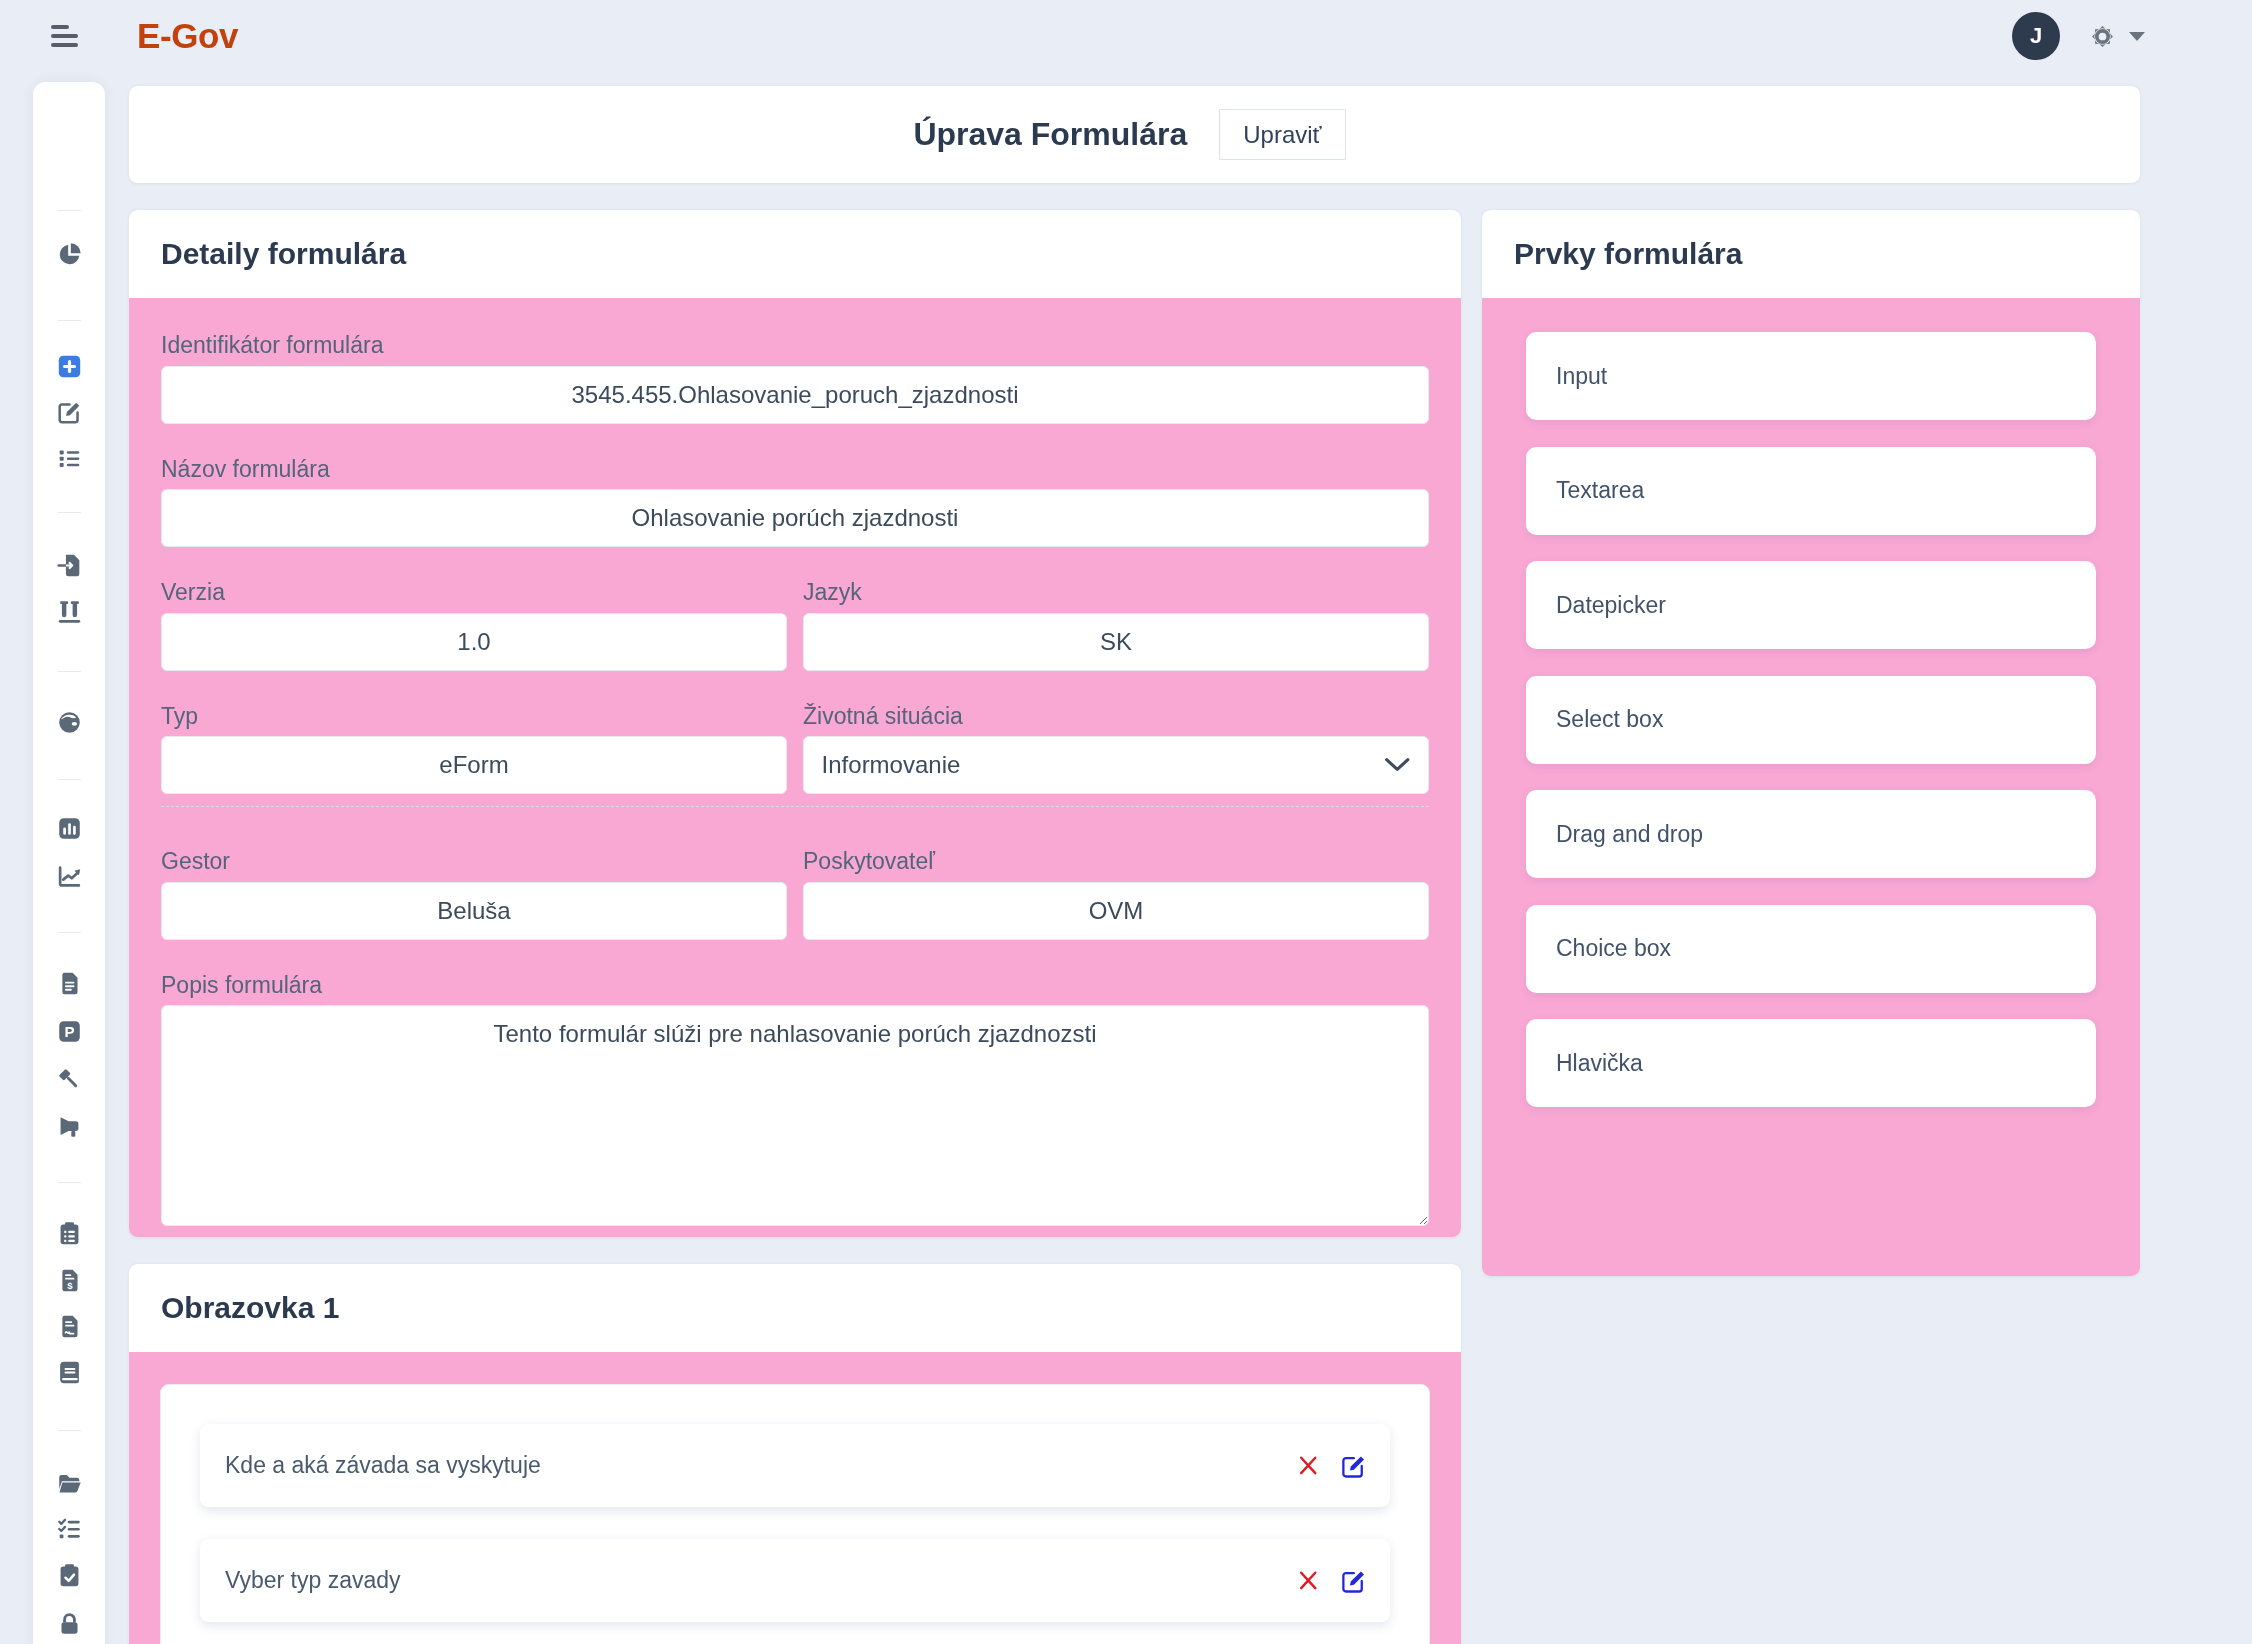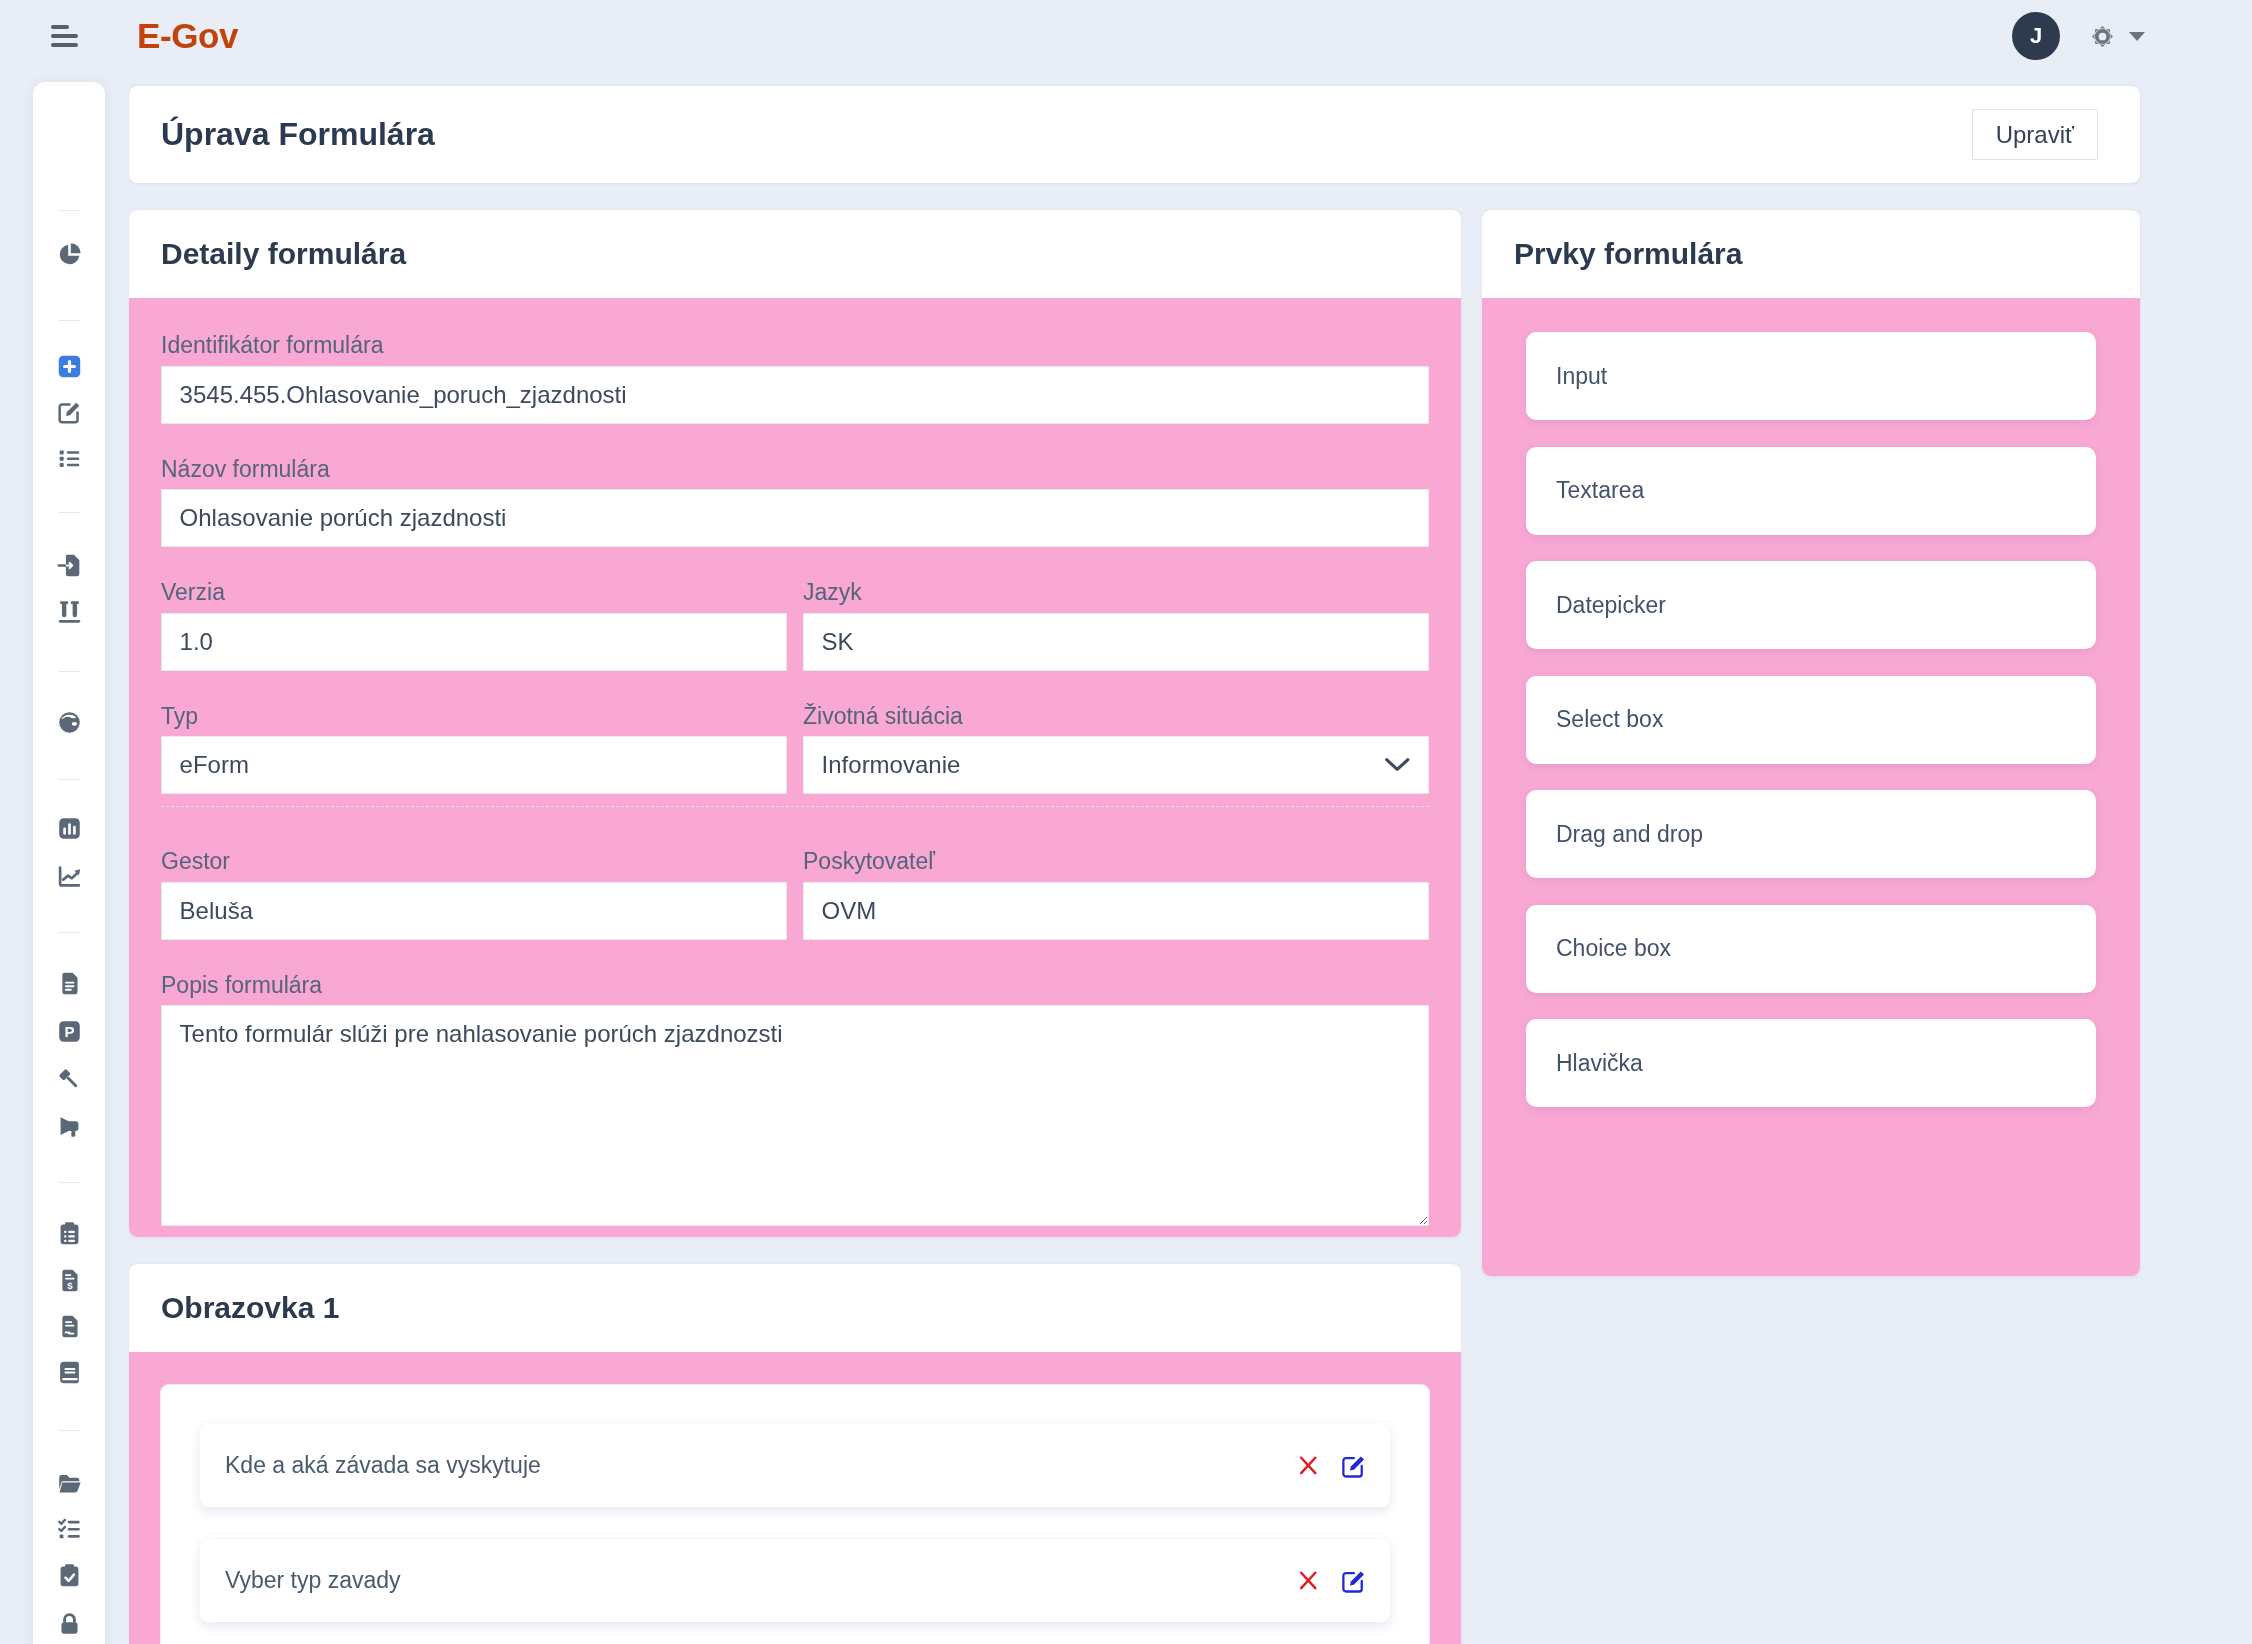--- a/index.html
+++ b/index.html
@@ -29,33 +29,33 @@
   .si { display:block; }
 
   
   .card { position:absolute; background:#fff; border-radius:8.8px; box-shadow:0 0.9px 3.5px rgba(30,40,80,0.07); }
   .card-header { height:88px; display:flex; align-items:center; padding:0 42px 0 32px; }
   .card-title { font-size:30px; font-weight:600; color:#2c3a50; }
   .card-body { background:#f9a8d4; border-radius:0 0 8.8px 8.8px; }
 
   
   .page-header { left:129px; top:86px; width:2011px; height:97px; display:flex; align-items:center;
-                 justify-content:space-between; padding:0 42px 0 32px;gap:32px; }
+                 justify-content:center; padding:0 42px 0 32px;gap:32px; }
   .page-title { font-size:32px; font-weight:600; color:#2c3a50; }
   .btn-outline { background:#fff; border:1.8px solid #dee2ea; border-radius:1px; padding:10.6px 23px;
                  font-size:24px; color:#33415a; font-family:"Liberation Sans", sans-serif; cursor:pointer; }
 
   
   .details-card { left:129px; top:210px; width:1332px; height:1027px; }
   .details-body { padding:34px 32px 32px 32px; height:939px; }
   .fgroup { margin-bottom:32px; }
   .fgroup label { display:block; font-size:23px; line-height:26.5px; color:#54647a; margin-bottom:7px; }
   .tinput, .textarea, .selectbox {
-      width:100%; background:#fff; border:1.8px solid #e7eaf2; border-radius:1px;
-      font-size:24px; color:#3c4a5c; font-family:"Liberation Sans", sans-serif; }
+      width:100%; background:#fff; border:1.8px solid #e7eaf2; border-radius:6px;
+      font-size:24px; color:#3c4a5c; font-family:"Liberation Sans", sans-serif;text-align:center; }
   .tinput { height:58px; padding:0 17.6px; }
   .textarea { height:221px; padding:12.4px 17.6px; resize:vertical; line-height:30px; }
   .row2 { display:flex; gap:16px; }
   .row2 .col { flex:1; }
   .row-tight { margin-bottom:12.4px; }
   hr.dashed { border:none; border-top:1.8px dashed #d9dde6; margin:0 0 41px 0; }
   .selectbox { height:58px; display:flex; align-items:center; justify-content:space-between; padding:0 17.6px; cursor:pointer; }
 
   
   .elements-card { left:1482px; top:210px; width:658px; height:1066px; }

